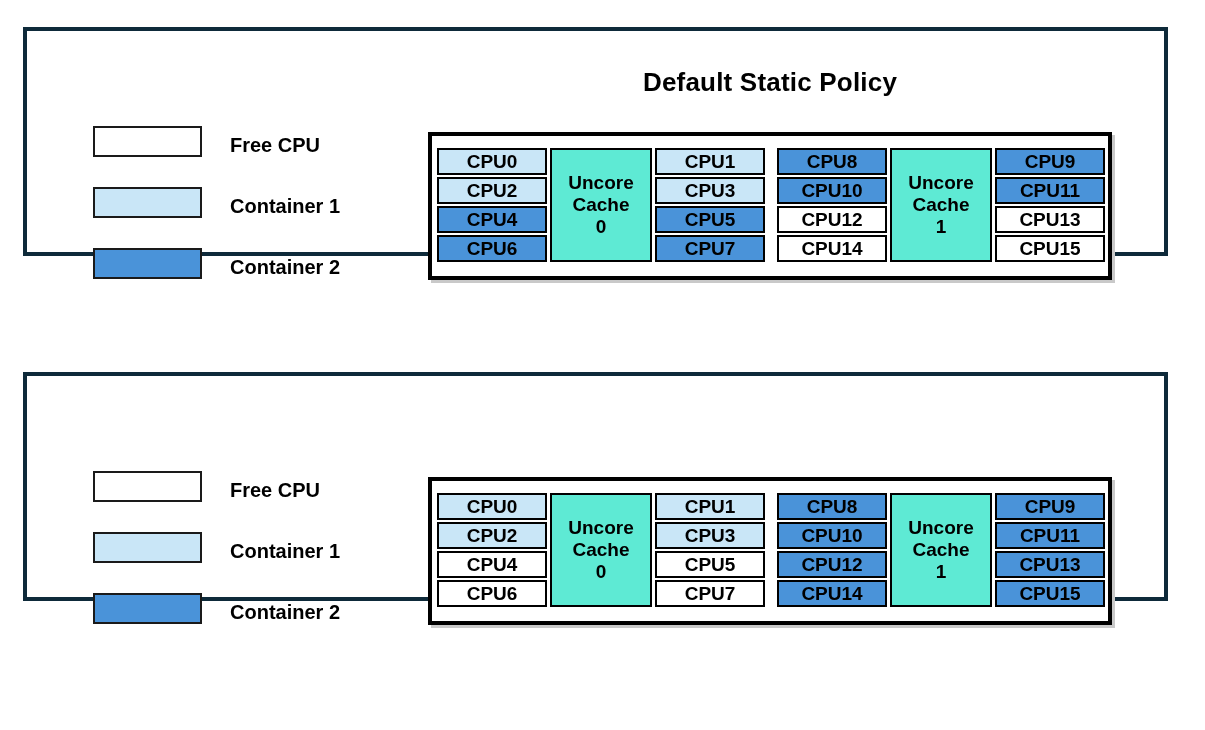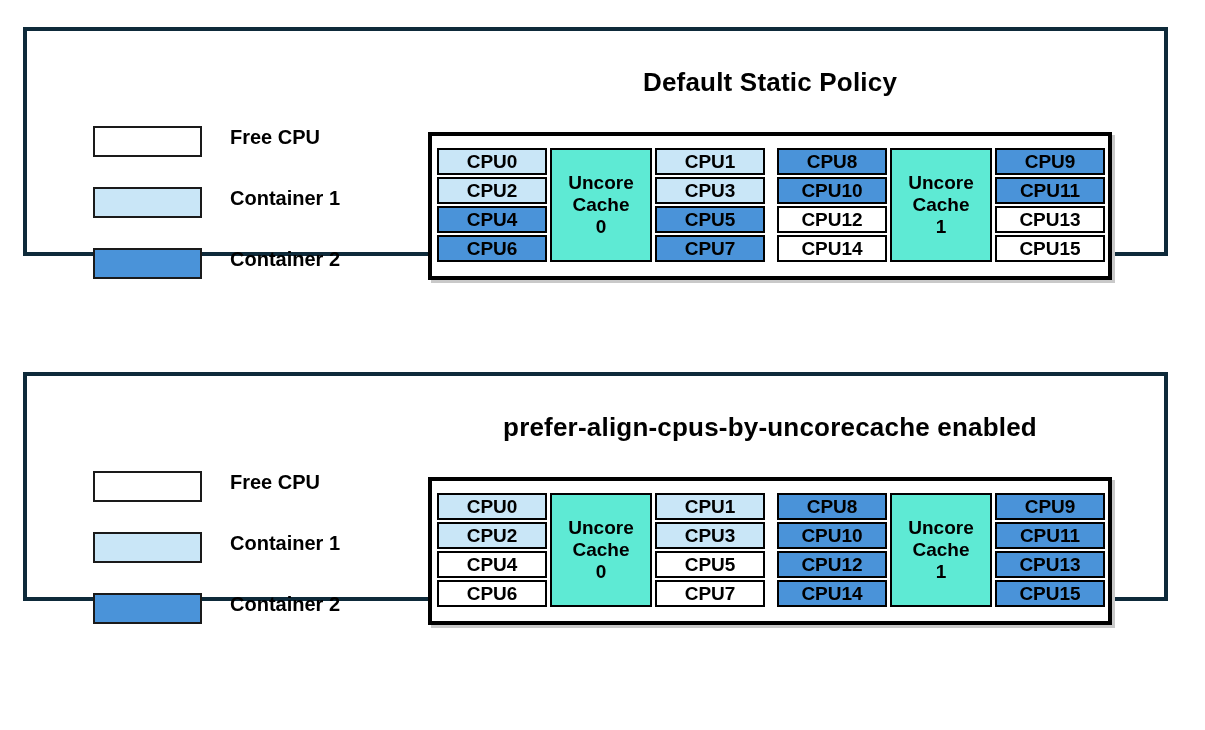--- a/index.html
+++ b/index.html
@@ -11,21 +11,21 @@
     position:absolute;left:23px;width:1145px;height:229px;
     border:4px solid #0e2a3a;background:#ffffff;box-sizing:border-box;
   }
   .panel-top{top:27px;}
   .panel-bottom{top:372px;}
   .panel-title{
     position:absolute;left:401px;top:36px;width:684px;margin:0;
     text-align:center;font-size:26px;font-weight:bold;letter-spacing:.2px;
   }
   .legend{position:absolute;left:46px;top:95px;}
-  .legend-row{display:flex;align-items:flex-start;height:31px;margin-bottom:30px;padding-left:20px;}
+  .legend-row{display:flex;align-items:flex-end;height:31px;margin-bottom:30px;padding-left:20px;}
   .swatch{
     display:inline-block;width:105px;height:27px;border:2px solid #1a1a1a;
     background:#fff;flex:0 0 auto;
   }
   .legend-label{margin-left:28px;font-size:20px;font-weight:bold;white-space:nowrap;}
   .diagram{
     position:absolute;left:401px;top:101px;width:684px;height:148px;
     border:4px solid #000;background:#fff;box-sizing:border-box;
     box-shadow:3px 3px 0 #c9c9c9;
     display:flex;justify-content:space-between;align-items:center;
@@ -97,21 +97,20 @@
           <div class="cpu" style="background: rgb(255, 255, 255); grid-area: 4 / 1;">CPU14</div>
           <div class="cpu" style="background: rgb(74, 147, 217); grid-area: 1 / 3;">CPU9</div>
           <div class="cpu" style="background: rgb(74, 147, 217); grid-area: 2 / 3;">CPU11</div>
           <div class="cpu" style="background: rgb(255, 255, 255); grid-area: 3 / 3;">CPU13</div>
           <div class="cpu" style="background: rgb(255, 255, 255); grid-area: 4 / 3;">CPU15</div>
         </div>
       </div>
   </section>
 
   <section class="panel panel-bottom">
-    <h2 class="panel-title">prefer-align-cpus-by-uncorecache enabled</h2>
     <div class="legend">
         <div class="legend-row">
           <span class="swatch" style="background: rgb(255, 255, 255);"></span>
           <span class="legend-label">Free CPU</span>
         </div>
         <div class="legend-row">
           <span class="swatch" style="background: rgb(201, 230, 247);"></span>
           <span class="legend-label">Container 1</span>
         </div>
         <div class="legend-row">

